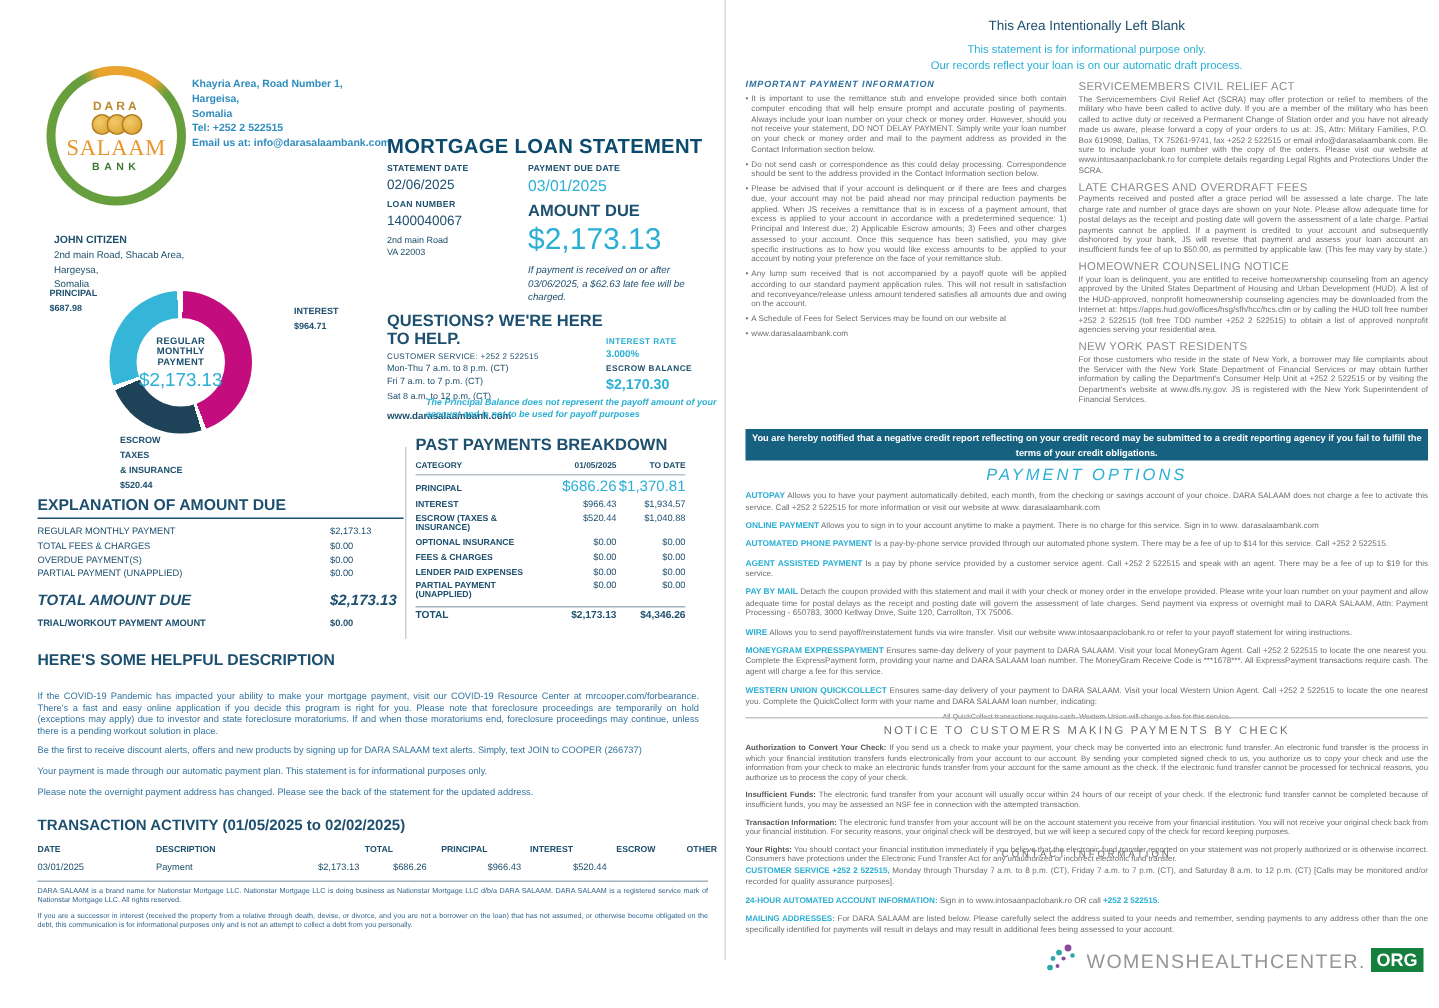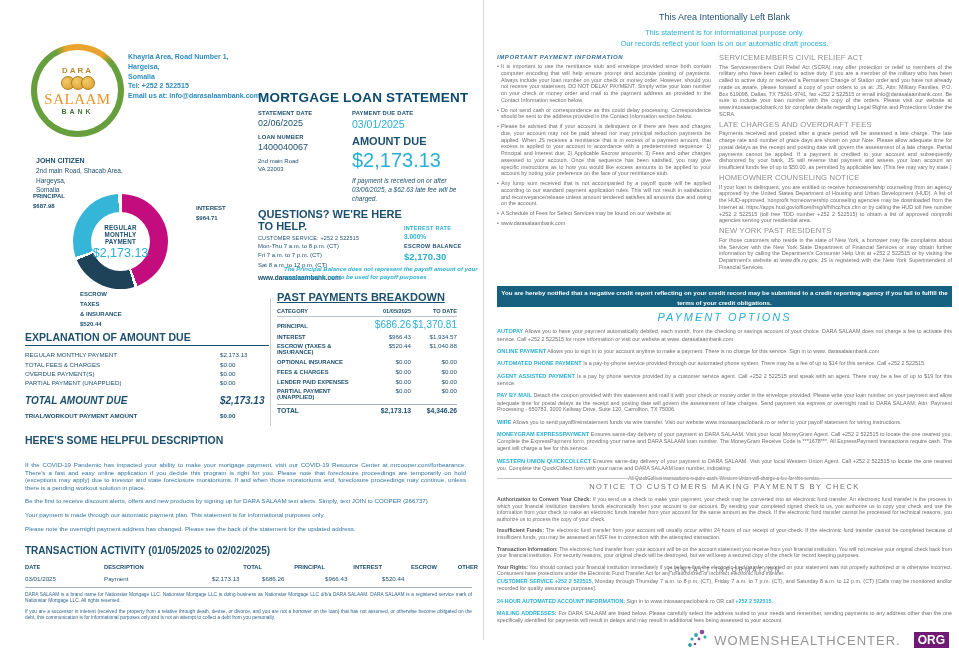--- a/index.html
+++ b/index.html
@@ -47,21 +47,21 @@
   .q-hours{font-size:6px;color:#1D4F6E;line-height:1.55;margin-top:1px;}
   .q-web{font-size:6.5px;font-weight:bold;color:#1D4F6E;margin-top:4px;}
   .rates{position:absolute;left:404px;top:224px;line-height:1.5;}
   .r1{font-size:5.5px;font-weight:bold;color:#2BAFD4;letter-spacing:.3px;}
   .r2{font-size:6.5px;font-weight:bold;color:#2BAFD4;}
   .r3{font-size:5.5px;font-weight:bold;color:#1D4F6E;letter-spacing:.3px;}
   .r4{font-size:9.5px;font-weight:bold;color:#2BAFD4;}
   .pnote{position:absolute;left:284px;top:265px;width:196px;font-size:6px;font-weight:bold;font-style:italic;color:#2BAFD4;line-height:1.35;}
   
   .pastpay{position:absolute;left:277px;top:291px;width:180px;}
-  .pp-h{font-size:11px;font-weight:bold;color:#1D4F6E;margin-bottom:4px;text-decoration:underline;}
+  .pp-h{font-size:11px;font-weight:bold;color:#1D4F6E;margin-bottom:4px;}
   .pp-row{display:grid;grid-template-columns:1fr 60px 46px;align-items:baseline;padding:1.4px 0;}
   .pp-head{font-size:5.6px;font-weight:bold;color:#1D4F6E;border-bottom:1px solid #b9c6cf;padding-bottom:2px;}
   .pp-label{font-size:5.8px;font-weight:bold;color:#1D4F6E;}
   .num{text-align:right;font-size:6.2px;color:#1D4F6E;}
   .pp-hi .num{font-size:10px;color:#2BAFD4;}
   .pp-total{border-top:1px solid #9fb2bd;margin-top:2px;padding-top:2.5px;}
   .pp-total .pp-label,.pp-total .num{font-weight:bold;font-size:6.8px;color:#1D4F6E;}
   .vline1{position:absolute;left:270px;top:298px;width:1px;height:128px;background:#cfcfcf;}
   
   .explan{position:absolute;left:25px;top:331px;width:244px;}
@@ -110,21 +110,21 @@
   .cn-hr{border:none;border-top:1px solid #c4c4c4;margin:0 0 3px 0;}
   .cn-h{text-align:center;font-size:7.5px;color:#6d6e71;letter-spacing:1.5px;margin-bottom:4px;}
   .cn-p{font-size:5.2px;color:#6d6e71;line-height:1.25;text-align:justify;margin-bottom:3px;}
   .cn-p b{color:#58595B;}
   .contact{position:absolute;left:0;top:566px;width:455px;}
   .ct-h{text-align:center;font-size:6.3px;color:#6d6e71;letter-spacing:2px;margin-bottom:3px;}
   .ct-p{font-size:5.4px;color:#6d6e71;line-height:1.3;text-align:justify;margin-bottom:3px;}
   .ct-p b{color:#2BAFD4;}
   .wlogo{position:absolute;right:3px;top:628px;display:flex;align-items:center;gap:3px;}
   .wname{font-size:13px;color:#939598;letter-spacing:1px;}
-  .worg{font-size:12px;font-weight:bold;color:#fff;background:#701a75;padding:1px 4px;margin-left:10px;}
+  .worg{font-size:12px;font-weight:bold;color:#fff;background:#15803d;padding:1px 4px;}
 </style>
 </head>
 <body>
 
 <div class="sheet">
 
   <div class="pl">
 
     <div class="logo">
       <div class="in">

